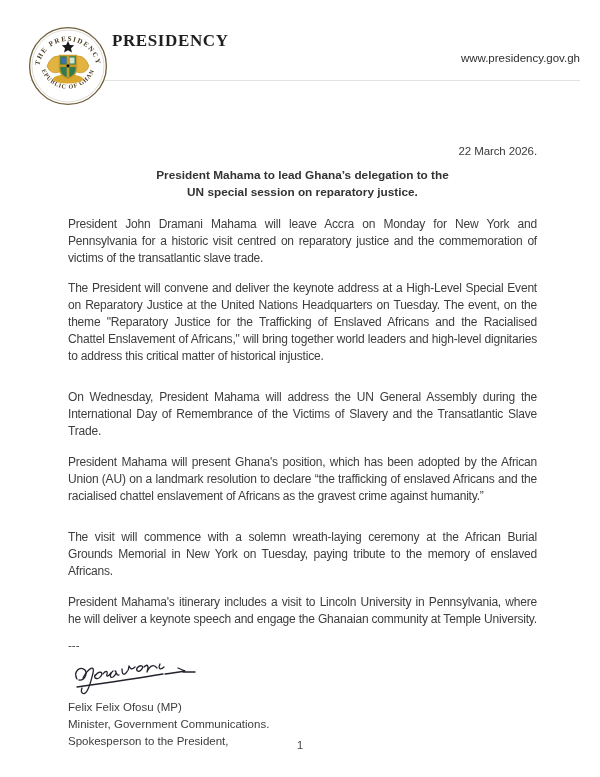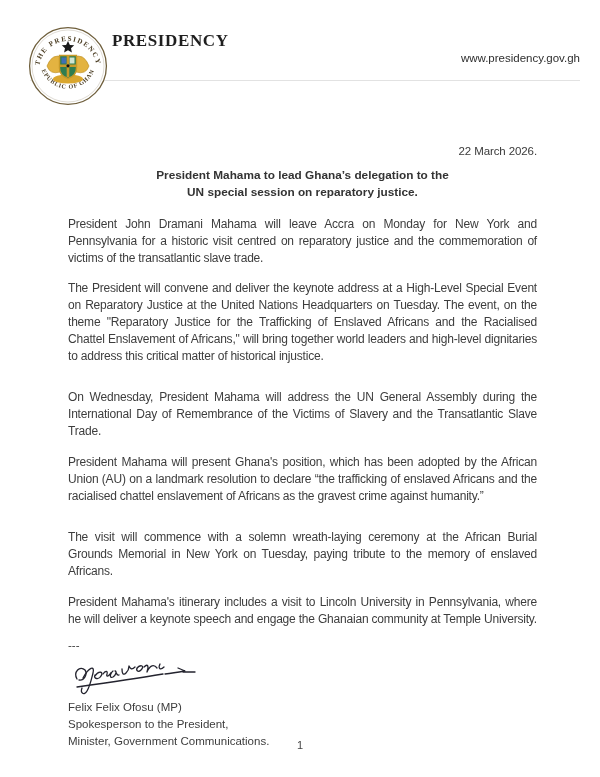--- a/index.html
+++ b/index.html
@@ -123,20 +123,20 @@
         <path d="M52,14 c0,4 1,7 4,4 c2,-2 3,-5 3,-7 c1,3 3,4 6,1"></path>
         <path d="M67,13 c4,-4 8,-2 4,2 c-3,3 -6,0 -3,-3"></path>
         <path d="M74,12 c2,-2 4,-3 4,1 l-1,4 c3,-7 7,-8 10,-4"></path>
         <path d="M90,9 c-2,4 0,7 4,3"></path>
         <path d="M7,32 c28,-4 56,-8 86,-13"></path>
         <path d="M95,19 c8,-1 14,-2 20,-3 l-7,-3"></path>
         <path d="M113,17 h12"></path>
       </svg>
       <div class="sig-lines">
         <div>Felix Felix Ofosu (MP)</div>
+        <div>Minister, Government Communications.</div>
         <div>Spokesperson to the President,</div>
-        <div>Minister, Government Communications.</div>
       </div>
     </div>
   </div>
 
   <div class="page-number">1</div>
 </div>
 
 </body></html>

